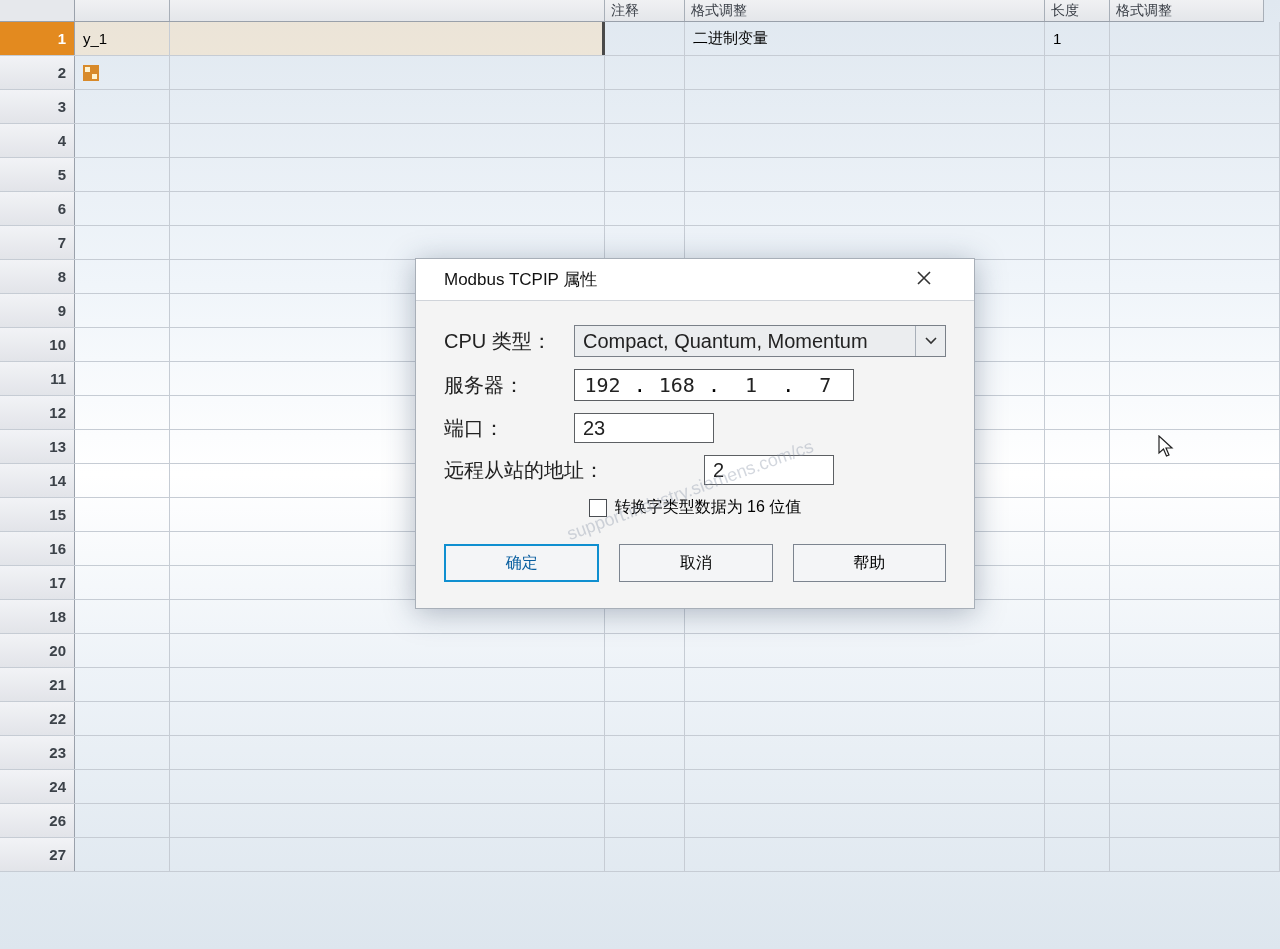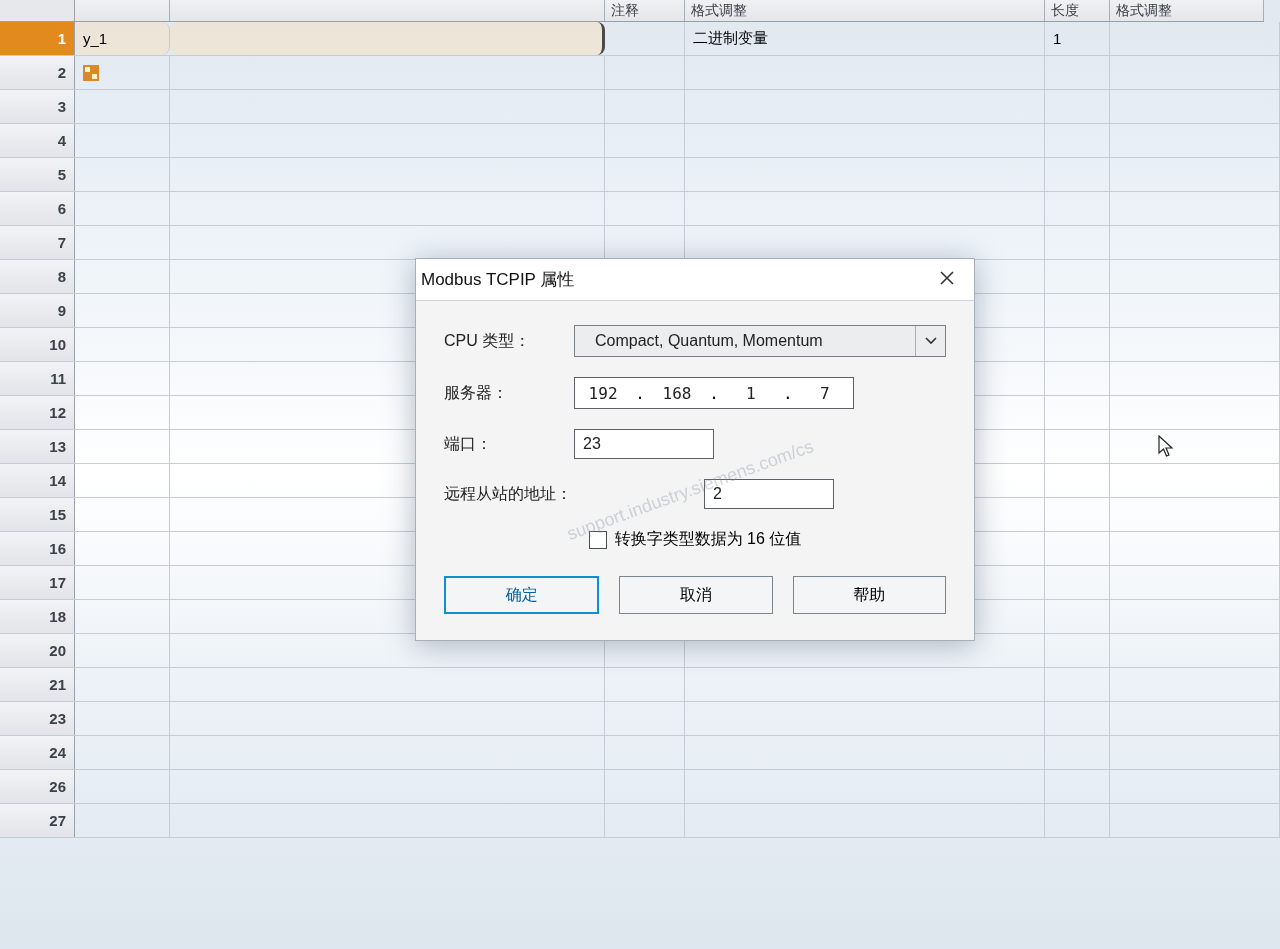--- a/index.html
+++ b/index.html
@@ -76,21 +76,20 @@
   }
   .row .cell.name  { width: 95px; }
   .row .cell.addr  { width: 435px; }
   .row .cell.note  { width: 80px; }
   .row .cell.dtype { width: 360px; }
   .row .cell.len   { width: 65px; }
   .row .cell.fmt   { flex: 1; }
   .row.selected .cell.name,
   .row.selected .cell.addr {
     background: rgba(255, 220, 170, 0.35);
-    border-radius: 8px;
   }
   .row.selected .cell.addr { border-right: 3px solid #4a4a4a; }
 
   .icon-box {
     width: 16px; height: 16px;
     background: #d88a2a;
     display: inline-block;
     position: relative;
   }
   .icon-box::before, .icon-box::after {
@@ -110,51 +109,51 @@
     background: #f4f4f4;
     border: 1px solid #a8afb8;
     box-shadow: 0 4px 28px rgba(40,60,90,0.35);
   }
   .dlg-title {
     display: flex;
     align-items: center;
     height: 42px;
     background: #fff;
     border-bottom: 1px solid #d0d4da;
-    padding: 0 5px;
+    padding: 0 28px;
     font-size: 17px;
     color: #111;
   }
   .dlg-title .spacer { flex: 1; }
   .dlg-close {
     width: 44px; height: 30px;
     display: flex; align-items: center; justify-content: center;
     font-size: 18px;
     cursor: pointer;
   }
   .dlg-body {
     padding: 24px 28px 26px 28px;
   }
   .form-row {
     display: flex;
     align-items: center;
-    margin-bottom: 20px;
-    font-size: 16px;
+    margin-bottom: 12px;
+    font-size: 20px;
     color: #222;
   }
   .form-row .lbl { width: 130px; }
   .form-row.remote .lbl { width: 260px; }
   .select {
     flex: 1;
     height: 32px;
     border: 1px solid #7a8088;
     background: #ebedef;
     display: flex;
     align-items: center;
-    padding: 0 20px;
+    padding: 0 8px;
     position: relative;
   }
   .select .chev {
     position: absolute;
     right: 0; top: 0;
     width: 30px; height: 100%;
     border-left: 1px solid #a8afb8;
     display: flex;
     align-items: center;
     justify-content: center;
@@ -420,20 +419,29 @@
         <div class="cell rownum">20</div>
         <div class="cell name"></div>
         <div class="cell addr"></div>
         <div class="cell note"></div>
         <div class="cell dtype"></div>
         <div class="cell len"></div>
         <div class="cell fmt"></div>
       </div>
       <div class="row">
         <div class="cell rownum">21</div>
+        <div class="cell name"></div>
+        <div class="cell addr"></div>
+        <div class="cell note"></div>
+        <div class="cell dtype"></div>
+        <div class="cell len"></div>
+        <div class="cell fmt"></div>
+      </div>
+      <div class="row">
+        <div class="cell rownum">22</div>
         <div class="cell name"></div>
         <div class="cell addr"></div>
         <div class="cell note"></div>
         <div class="cell dtype"></div>
         <div class="cell len"></div>
         <div class="cell fmt"></div>
       </div>
       <div class="row">
         <div class="cell rownum">23</div>
         <div class="cell name"></div>

